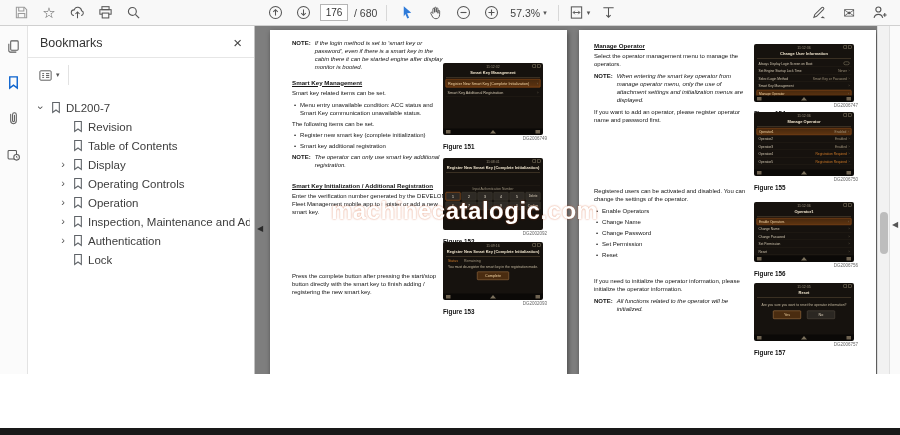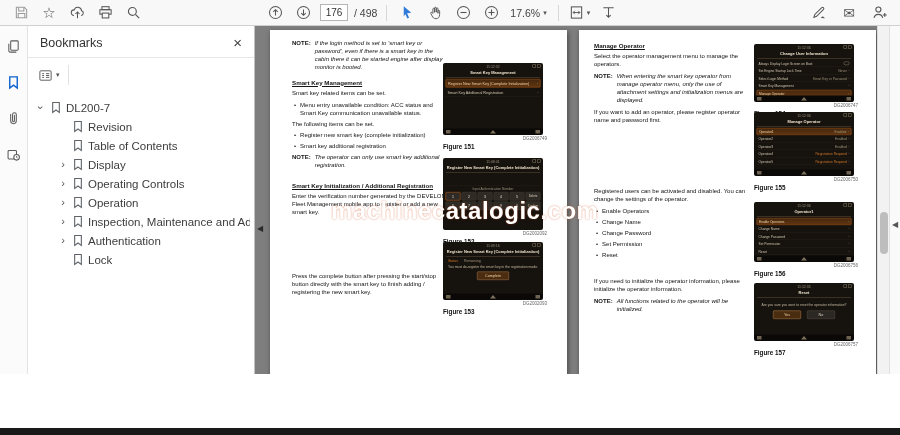--- a/index.html
+++ b/index.html
@@ -148,21 +148,21 @@
           <path d="M8 11.2V5.2M5.6 7.4 8 5l2.4 2.4" fill="none" stroke="#555" stroke-width="1.1"></path>
         </svg>
     </div>
     <div class="tbtn">
       <svg viewBox="0 0 16 16">
           <circle cx="8" cy="8" r="6.4" fill="none" stroke="#555" stroke-width="1.1"></circle>
           <path d="M8 4.8v6M5.6 8.6 8 11l2.4-2.4" fill="none" stroke="#555" stroke-width="1.1"></path>
         </svg>
     </div>
     <input class="pagebox" value="176" style="">
-    <span class="pagetotal">/ 498</span>
+    <span class="pagetotal">/ 680</span>
     <div class="tb-sep"></div>
     <div class="tbtn">
       <svg viewBox="0 0 16 16">
           <path d="M4 1.2l8 7-4.4.6 2.1 4.7-1.9.9-2.1-4.8L4 12.2z" fill="#2f7bd9"></path>
         </svg>
     </div>
     <div class="tbtn">
       <svg viewBox="0 0 16 16" fill="none" stroke="#555" stroke-width="1" stroke-linecap="round" stroke-linejoin="round">
           <path d="M5.2 8.2V4.4a.9.9 0 0 1 1.8 0V7.4M7 7.4V3.3a.9.9 0 0 1 1.8 0V7.2M8.8 7.2V4a.9.9 0 0 1 1.8 0v4.4M10.6 8.4V6.6a.9.9 0 0 1 1.8 0V10c0 3-1.4 4.6-3.9 4.6-2.2 0-3.3-1.1-4.2-3L3 9c-.5-.9.7-1.8 1.4-1L5.2 9"></path>
         </svg>
@@ -173,21 +173,21 @@
           <path d="M4.8 8h6.4" stroke="#555" stroke-width="1.2"></path>
         </svg>
     </div>
     <div class="tbtn">
       <svg viewBox="0 0 16 16">
           <circle cx="8" cy="8" r="6.4" fill="none" stroke="#555" stroke-width="1.1"></circle>
           <path d="M4.8 8h6.4M8 4.8v6.4" stroke="#555" stroke-width="1.2"></path>
         </svg>
     </div>
     <div class="tbtn" style="width:auto;padding:0 4px">
-      <span class="zoomtxt">17.6%</span>
+      <span class="zoomtxt">57.3%</span>
       <span class="caret">▾</span>
     </div>
     <div class="tb-sep"></div>
     <div class="tbtn" style="width:auto;padding:0 3px">
       <svg viewBox="0 0 16 16">
           <rect x="2.5" y="2" width="11" height="12" fill="none" stroke="#555" stroke-width="1.1"></rect>
           <path d="M4.5 8h7M6.2 6.2 4.4 8l1.8 1.8M9.8 6.2 11.6 8l-1.8 1.8" fill="none" stroke="#555" stroke-width="1"></path>
         </svg>
       <span class="caret">▾</span>
     </div>

